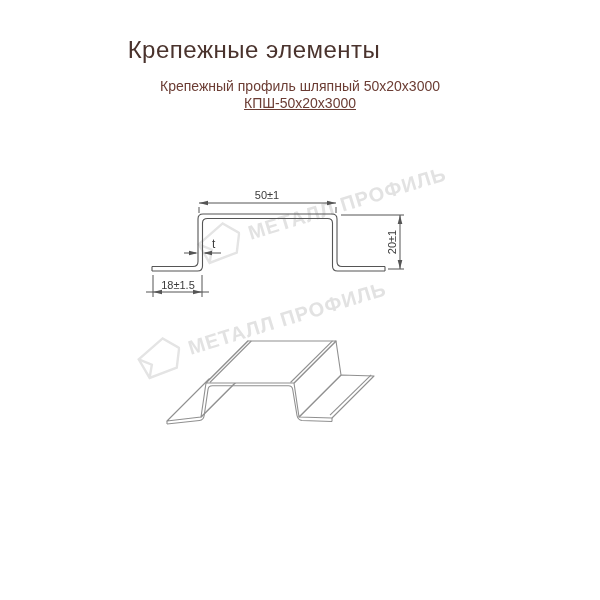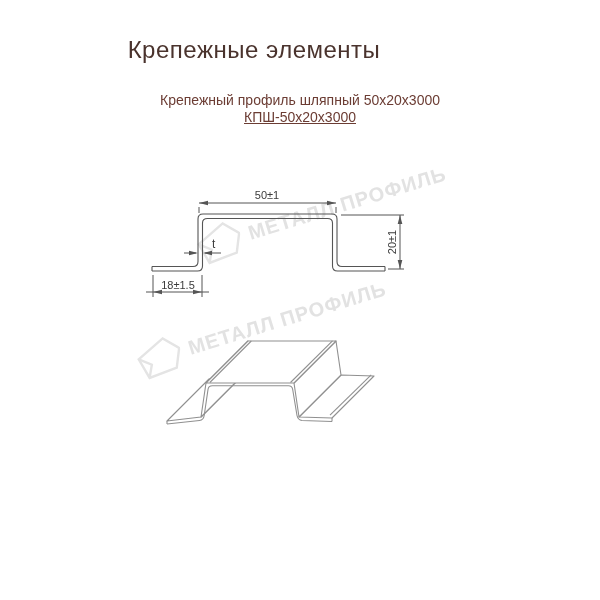--- a/index.html
+++ b/index.html
@@ -1,21 +1,21 @@
 <!DOCTYPE html>
 <html><head>
 <meta charset="utf-8">
 <style>
   html,body{margin:0;padding:0;background:#ffffff;}
   .page{position:relative;width:600px;height:600px;background:#ffffff;overflow:hidden;
         font-family:"Liberation Sans",sans-serif;}
   .title{position:absolute;left:0;top:36px;width:508px;text-align:center;
          font-size:24px;font-weight:400;color:#4a332d;letter-spacing:0.5px;}
   .subtitle{position:absolute;left:0;width:600px;text-align:center;
-            font-size:14px;font-weight:400;color:#6b3c33;margin-top:14px;}
+            font-size:14px;font-weight:400;color:#6b3c33;}
   .subtitle.l1{top:78px;}
   .subtitle.l2{top:95px;text-decoration:underline;}
   .watermark{position:absolute;display:flex;align-items:center;gap:8px;
              transform:rotate(-17deg);transform-origin:0 50%;z-index:0;pointer-events:none;}
   .wm-text{font-size:20px;font-weight:bold;letter-spacing:1px;color:#e2e2e2;white-space:nowrap;}
   #wm1{left:197px;top:229px;}
   #wm2{left:137px;top:344px;}
   svg.cad{position:absolute;left:0;top:0;z-index:1;}
   .dim-text{font-size:11px;fill:#3b3b3b;font-family:"Liberation Sans",sans-serif;}
   .t-text{font-size:12px;fill:#3b3b3b;font-family:"Liberation Sans",sans-serif;}

